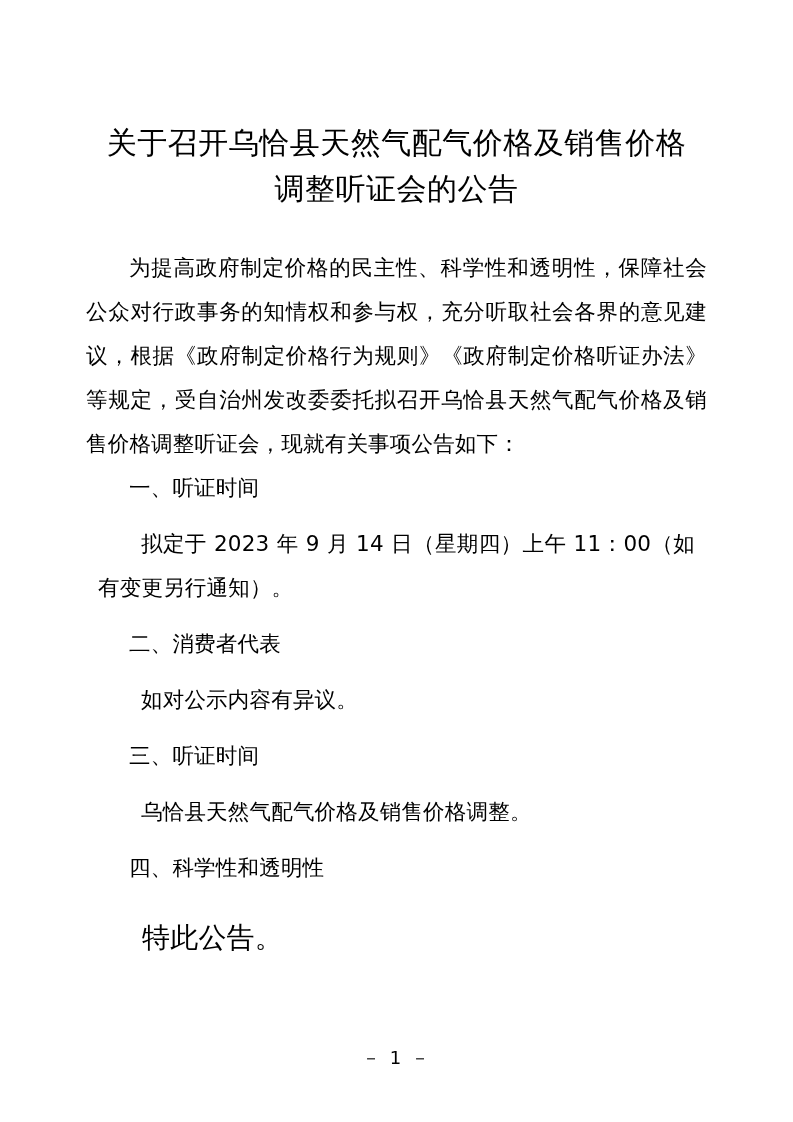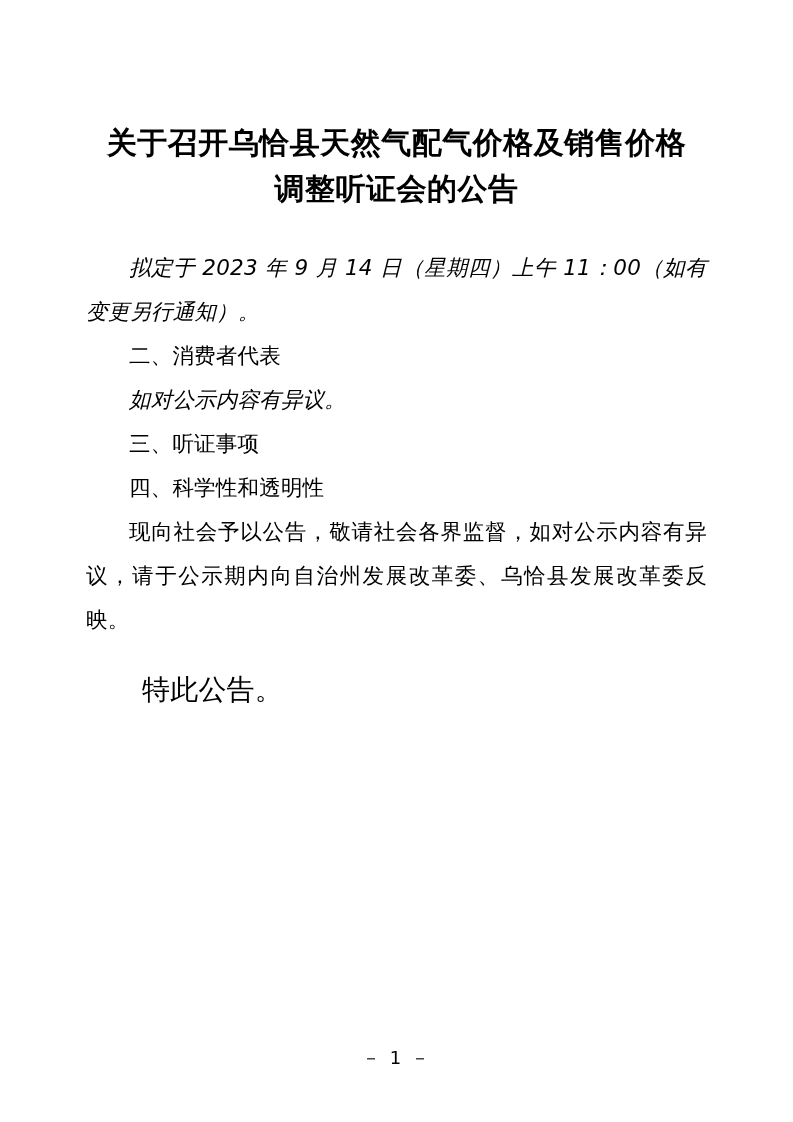--- a/index.html
+++ b/index.html
@@ -20,44 +20,43 @@
     left: 0;
     top: 0;
     width: 793px;
     height: 1122px;
     box-sizing: border-box;
     padding: 120px 86px 40px 86px;
   }
   .doc-title {
     text-align: center;
     font-size: 30px;
-    font-weight: bold;
+    font-weight: normal;
     line-height: 46px;
     letter-spacing: 0.5px;
     margin: 0 14px 34px 14px;
   }
   .body-block {
     font-size: 21.5px;
     line-height: 44px;
     letter-spacing: 0.2px;
     text-align: justify;
     text-justify: inter-ideograph;
   }
   p.para {
     margin: 0;
     text-indent: 2em;
   }
   p.heading-item {
     margin: 0;
     text-indent: 2em;
   }
   p.plain {
-    margin: 0;
+    margin: 12px;
     text-indent: 2em;
-    font-style: italic;
   }
   .final-note {
     margin: 0;
     text-indent: 2em;
     font-size: 28px;
     line-height: 44px;
     padding-top: 26px;
   }
   .page-number {
     position: absolute;
@@ -71,24 +70,26 @@
   }
 </style>
 </head>
 <body>
 
 <div class="page">
 
   <h1 class="doc-title">关于召开乌恰县天然气配气价格及销售价格调整听证会的公告</h1>
 
   <div class="body-block">
+    <p class="para">为提高政府制定价格的民主性、科学性和透明性，保障社会公众对行政事务的知情权和参与权，充分听取社会各界的意见建议，根据《政府制定价格行为规则》《政府制定价格听证办法》等规定，受自治州发改委委托拟召开乌恰县天然气配气价格及销售价格调整听证会，现就有关事项公告如下：</p>
+    <p class="heading-item">一、听证时间</p>
     <p class="plain">拟定于 2023 年 9 月 14 日（星期四）上午 11：00（如有变更另行通知）。</p>
     <p class="heading-item">二、消费者代表</p>
     <p class="plain">如对公示内容有异议。</p>
-    <p class="heading-item">三、听证事项</p>
+    <p class="heading-item">三、听证时间</p>
+    <p class="plain">乌恰县天然气配气价格及销售价格调整。</p>
     <p class="heading-item">四、科学性和透明性</p>
-    <p class="para">现向社会予以公告，敬请社会各界监督，如对公示内容有异议，请于公示期内向自治州发展改革委、乌恰县发展改革委反映。</p>
     <p class="final-note">特此公告。</p>
   </div>
 
   <div class="page-number">－ 1 －</div>
 
 </div>
 
 </body></html>

